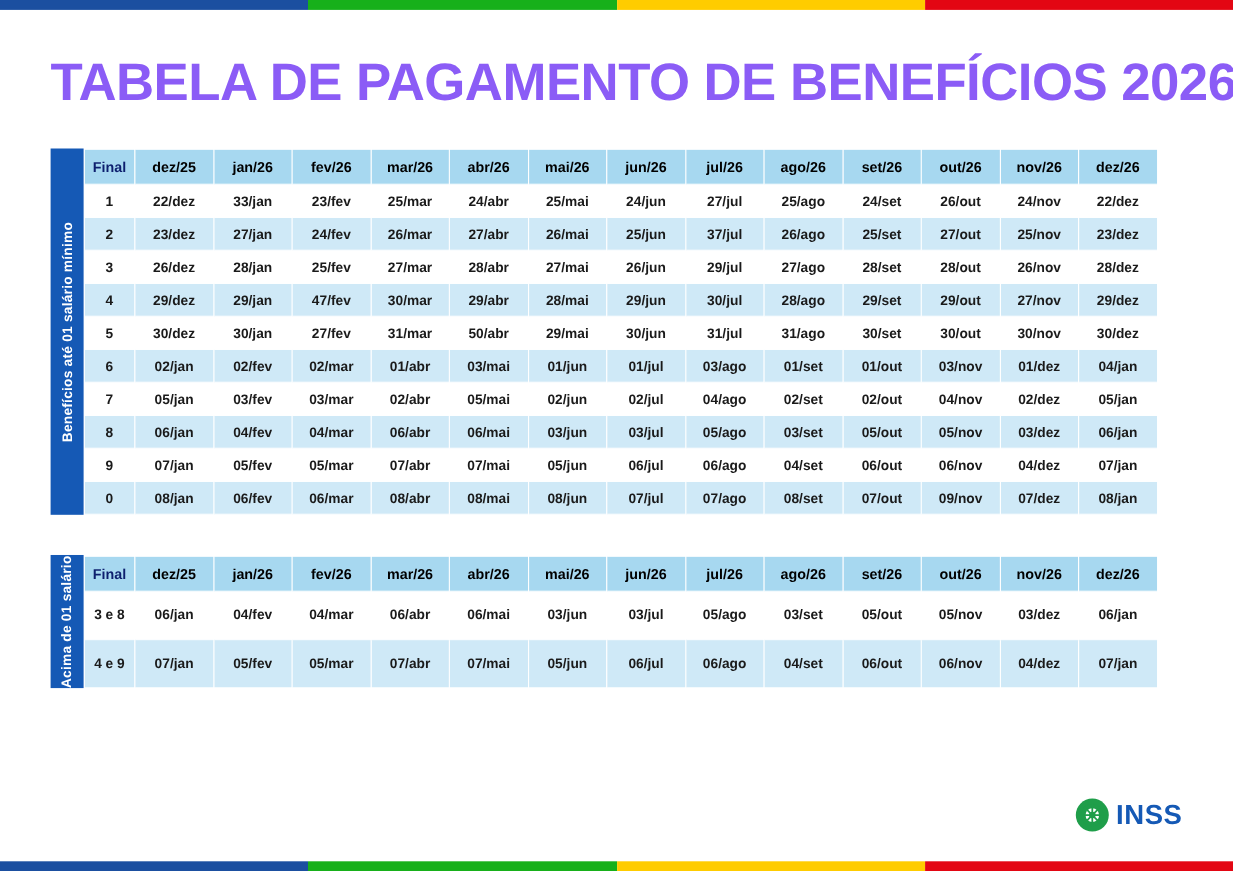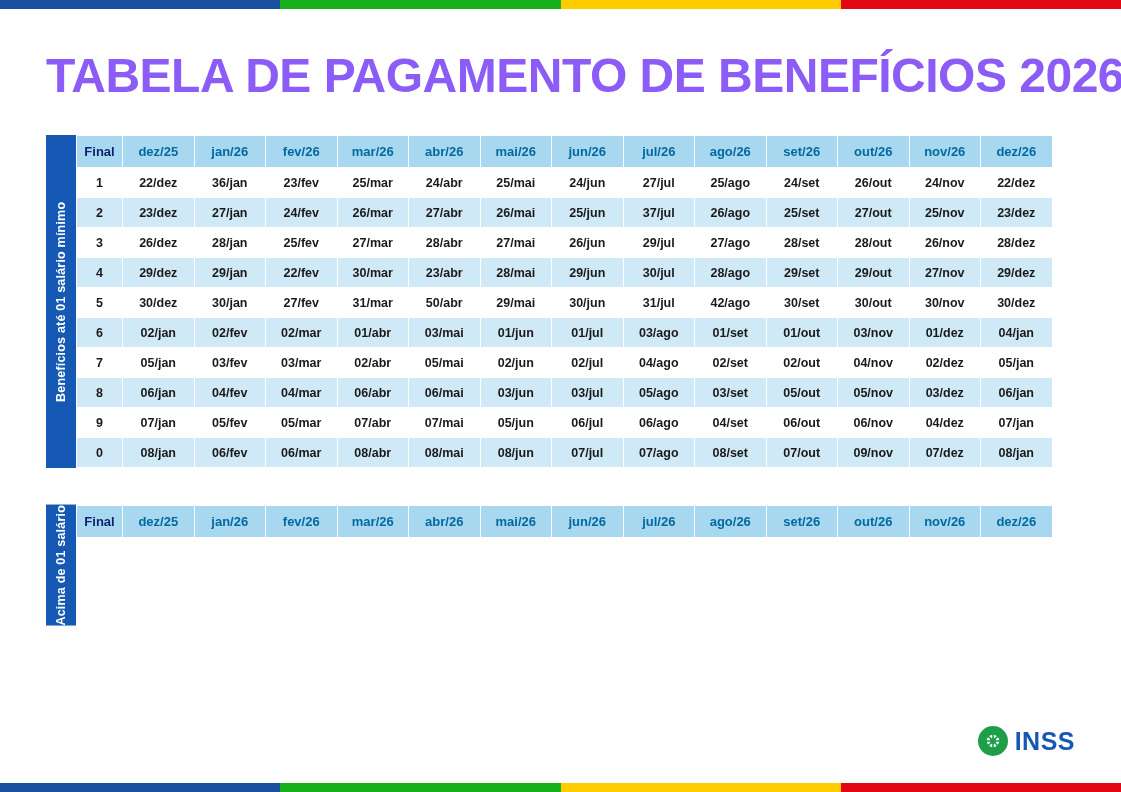--- a/index.html
+++ b/index.html
@@ -71,21 +71,21 @@
     text-align: center;
     font-size: 12.5px;
     height: 30px;
     padding: 0;
     color: #1a1a1a;
     font-weight: bold;
     box-sizing: border-box;
   }
   table.paytable thead th {
     background: #a7d8f0;
-    color: #0369a1;
+    color: #000000;
     font-weight: bold;
     height: 32px;
     font-size: 13px;
   }
   table.paytable thead th.final-head {
     color: #0d1f6e;
   }
   
   .col-final { width: 46px; }
   .col-final-wide { width: 46px; }
@@ -171,21 +171,21 @@
         <th>set/26</th>
         <th>out/26</th>
         <th>nov/26</th>
         <th>dez/26</th>
       </tr>
     </thead>
     <tbody>
       <tr class="plain">
         <td class="final-cell">1</td>
         <td>22/dez</td>
-        <td>36/jan</td>
+        <td>33/jan</td>
         <td>23/fev</td>
         <td>25/mar</td>
         <td>24/abr</td>
         <td>25/mai</td>
         <td>24/jun</td>
         <td>27/jul</td>
         <td>25/ago</td>
         <td>24/set</td>
         <td>26/out</td>
         <td>24/nov</td>
@@ -220,43 +220,43 @@
         <td>27/ago</td>
         <td>28/set</td>
         <td>28/out</td>
         <td>26/nov</td>
         <td>28/dez</td>
       </tr>
       <tr class="alt">
         <td class="final-cell">4</td>
         <td>29/dez</td>
         <td>29/jan</td>
-        <td>22/fev</td>
+        <td>47/fev</td>
         <td>30/mar</td>
-        <td>23/abr</td>
+        <td>29/abr</td>
         <td>28/mai</td>
         <td>29/jun</td>
         <td>30/jul</td>
         <td>28/ago</td>
         <td>29/set</td>
         <td>29/out</td>
         <td>27/nov</td>
         <td>29/dez</td>
       </tr>
       <tr class="plain">
         <td class="final-cell">5</td>
         <td>30/dez</td>
         <td>30/jan</td>
         <td>27/fev</td>
         <td>31/mar</td>
         <td>50/abr</td>
         <td>29/mai</td>
         <td>30/jun</td>
         <td>31/jul</td>
-        <td>42/ago</td>
+        <td>31/ago</td>
         <td>30/set</td>
         <td>30/out</td>
         <td>30/nov</td>
         <td>30/dez</td>
       </tr>
       <tr class="alt">
         <td class="final-cell">6</td>
         <td>02/jan</td>
         <td>02/fev</td>
         <td>02/mar</td>
@@ -370,20 +370,52 @@
         <th>jun/26</th>
         <th>jul/26</th>
         <th>ago/26</th>
         <th>set/26</th>
         <th>out/26</th>
         <th>nov/26</th>
         <th>dez/26</th>
       </tr>
     </thead>
     <tbody>
+      <tr class="plain">
+        <td class="final-cell">3 e 8</td>
+        <td>06/jan</td>
+        <td>04/fev</td>
+        <td>04/mar</td>
+        <td>06/abr</td>
+        <td>06/mai</td>
+        <td>03/jun</td>
+        <td>03/jul</td>
+        <td>05/ago</td>
+        <td>03/set</td>
+        <td>05/out</td>
+        <td>05/nov</td>
+        <td>03/dez</td>
+        <td>06/jan</td>
+      </tr>
+      <tr class="alt">
+        <td class="final-cell">4 e 9</td>
+        <td>07/jan</td>
+        <td>05/fev</td>
+        <td>05/mar</td>
+        <td>07/abr</td>
+        <td>07/mai</td>
+        <td>05/jun</td>
+        <td>06/jul</td>
+        <td>06/ago</td>
+        <td>04/set</td>
+        <td>06/out</td>
+        <td>06/nov</td>
+        <td>04/dez</td>
+        <td>07/jan</td>
+      </tr>
     </tbody>
   </table>
 </div>
 
 <div class="logo-wrap">
   <div class="logo-mark">
     <svg width="22" height="22" viewBox="0 0 22 22" aria-hidden="true">
       <circle cx="11" cy="11" r="10" fill="#1f9e4a"></circle>
       <circle cx="11" cy="11" r="6.2" fill="#ffffff"></circle>
       <circle cx="11" cy="11" r="3" fill="#1f9e4a"></circle>

